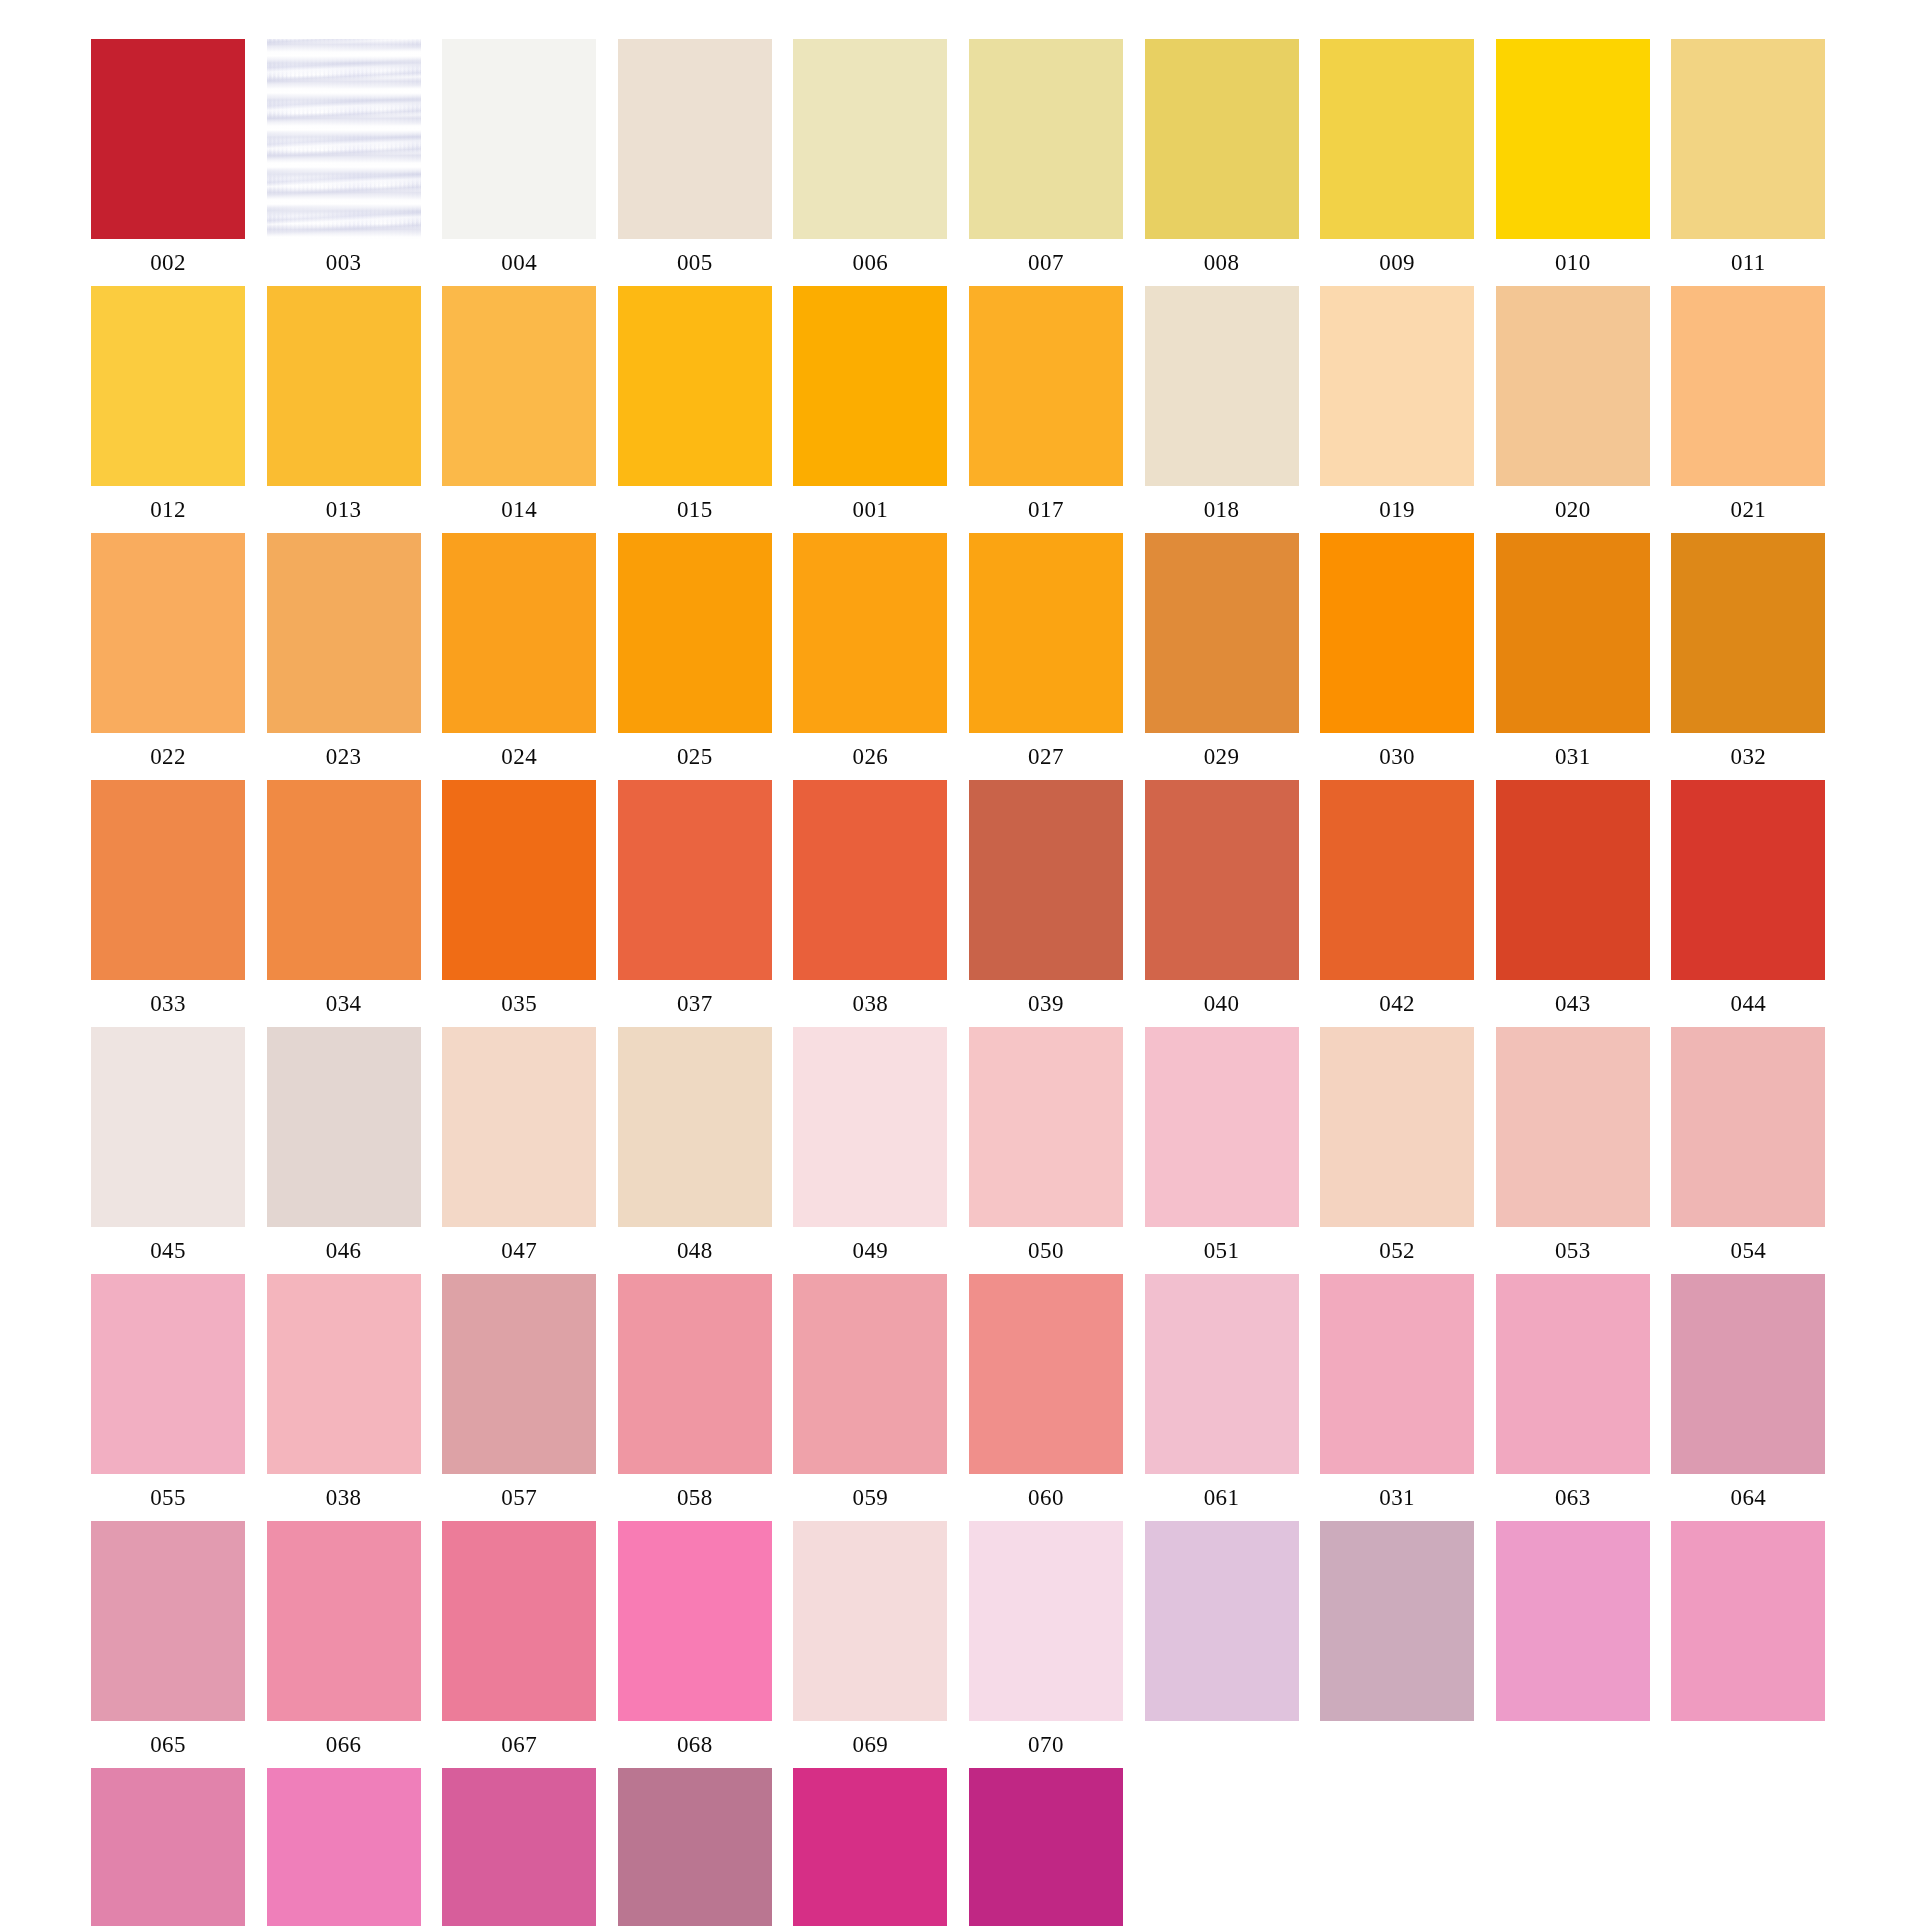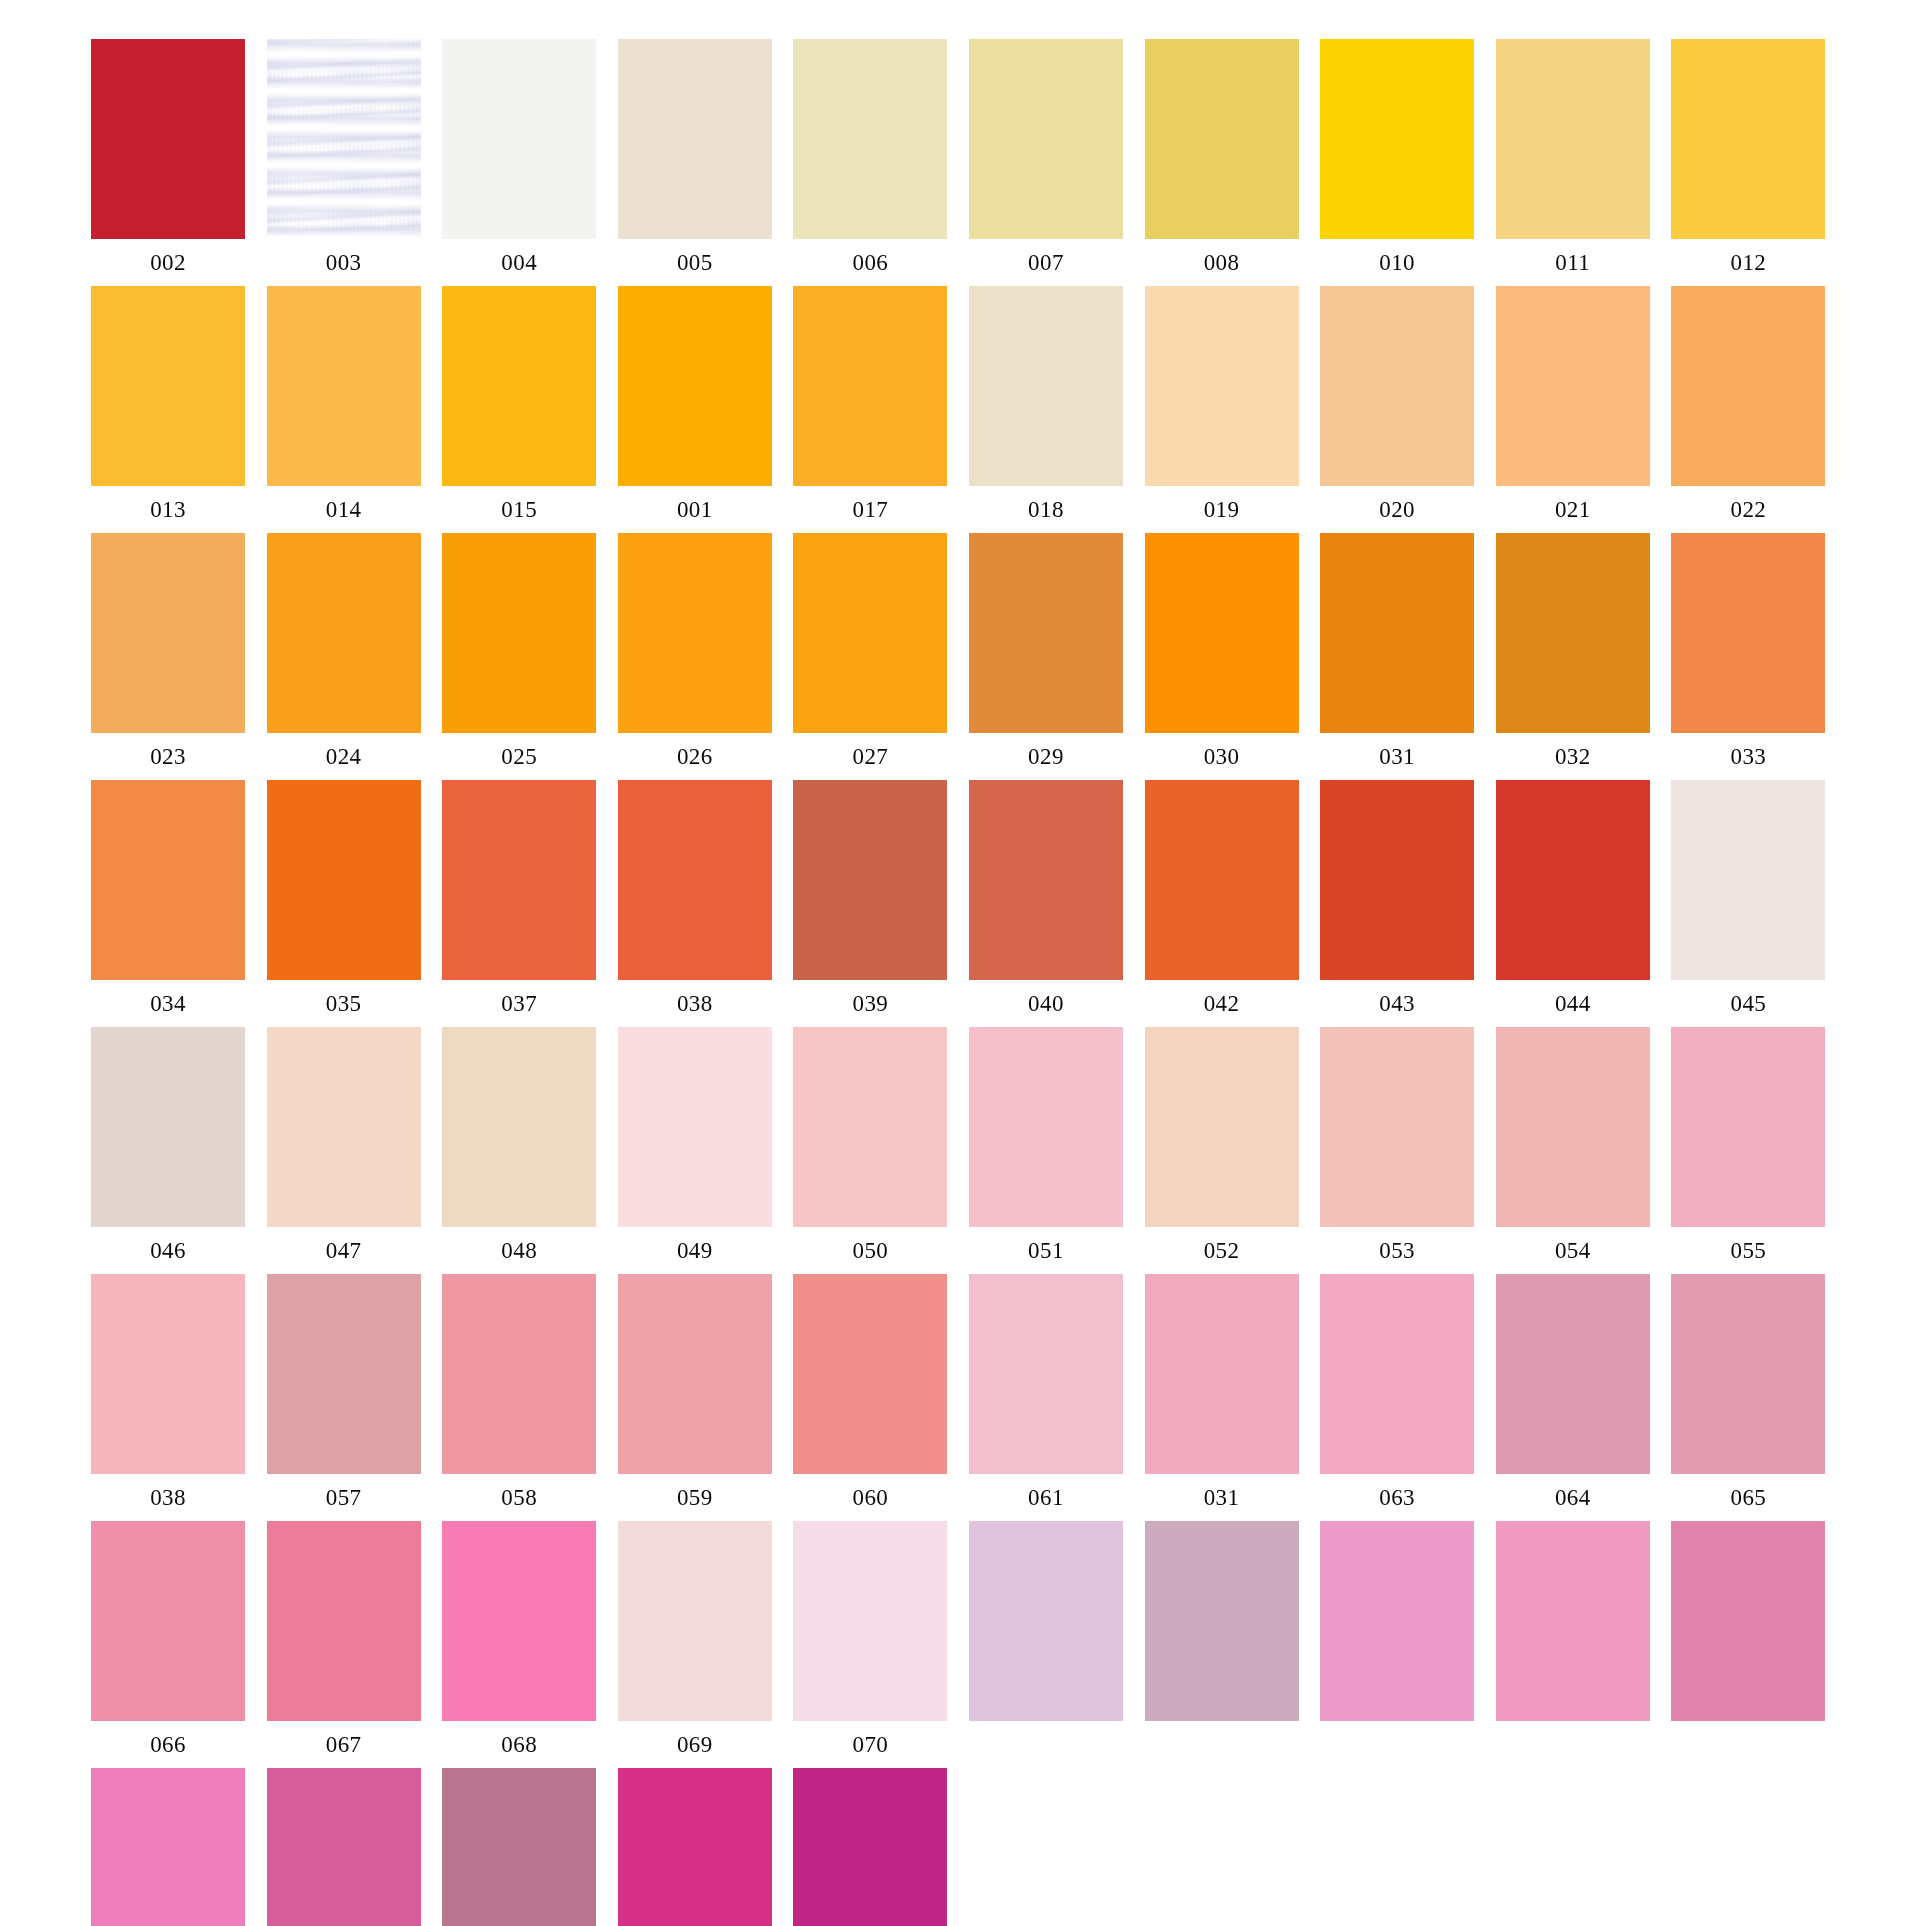--- a/index.html
+++ b/index.html
@@ -126,20 +126,24 @@
       </div>
       <div class="cell">
         <div class="swatch" style="background-color: rgb(234, 223, 159);"></div>
         <div class="label">007</div>
       </div>
       <div class="cell">
         <div class="swatch" style="background-color: rgb(232, 208, 98);"></div>
         <div class="label">008</div>
       </div>
       <div class="cell">
+        <div class="swatch" style="background-color: rgb(242, 210, 71);"></div>
+        <div class="label">009</div>
+      </div>
+      <div class="cell">
         <div class="swatch" style="background-color: rgb(253, 212, 0);"></div>
         <div class="label">010</div>
       </div>
       <div class="cell">
         <div class="swatch" style="background-color: rgb(242, 212, 131);"></div>
         <div class="label">011</div>
       </div>
       <div class="cell">
         <div class="swatch" style="background-color: rgb(251, 204, 63);"></div>
         <div class="label">012</div>

